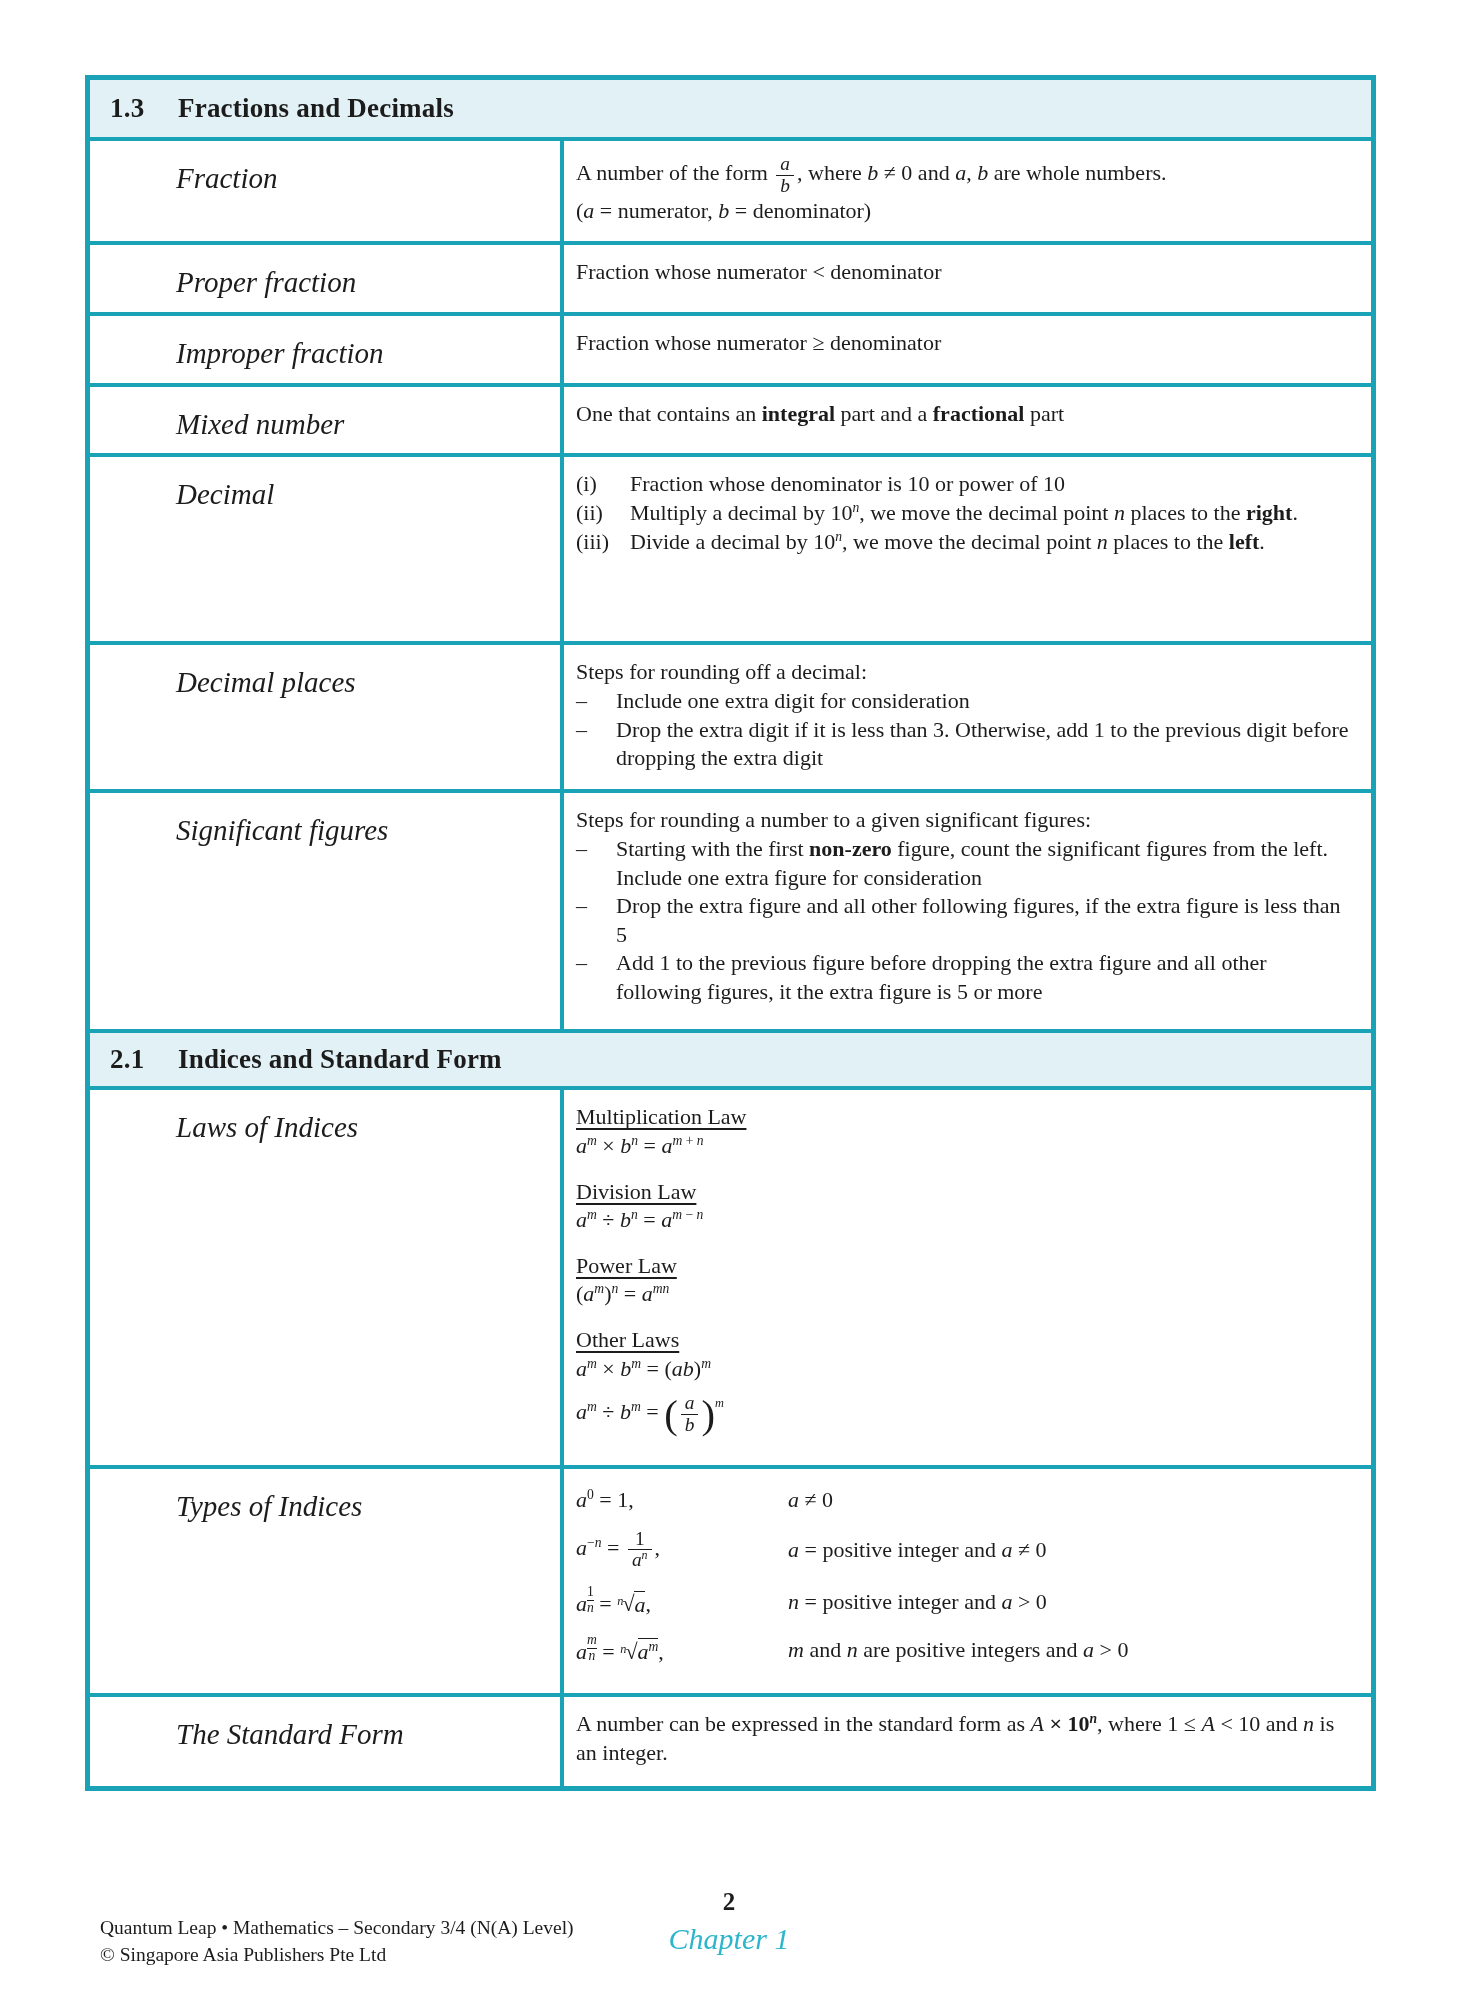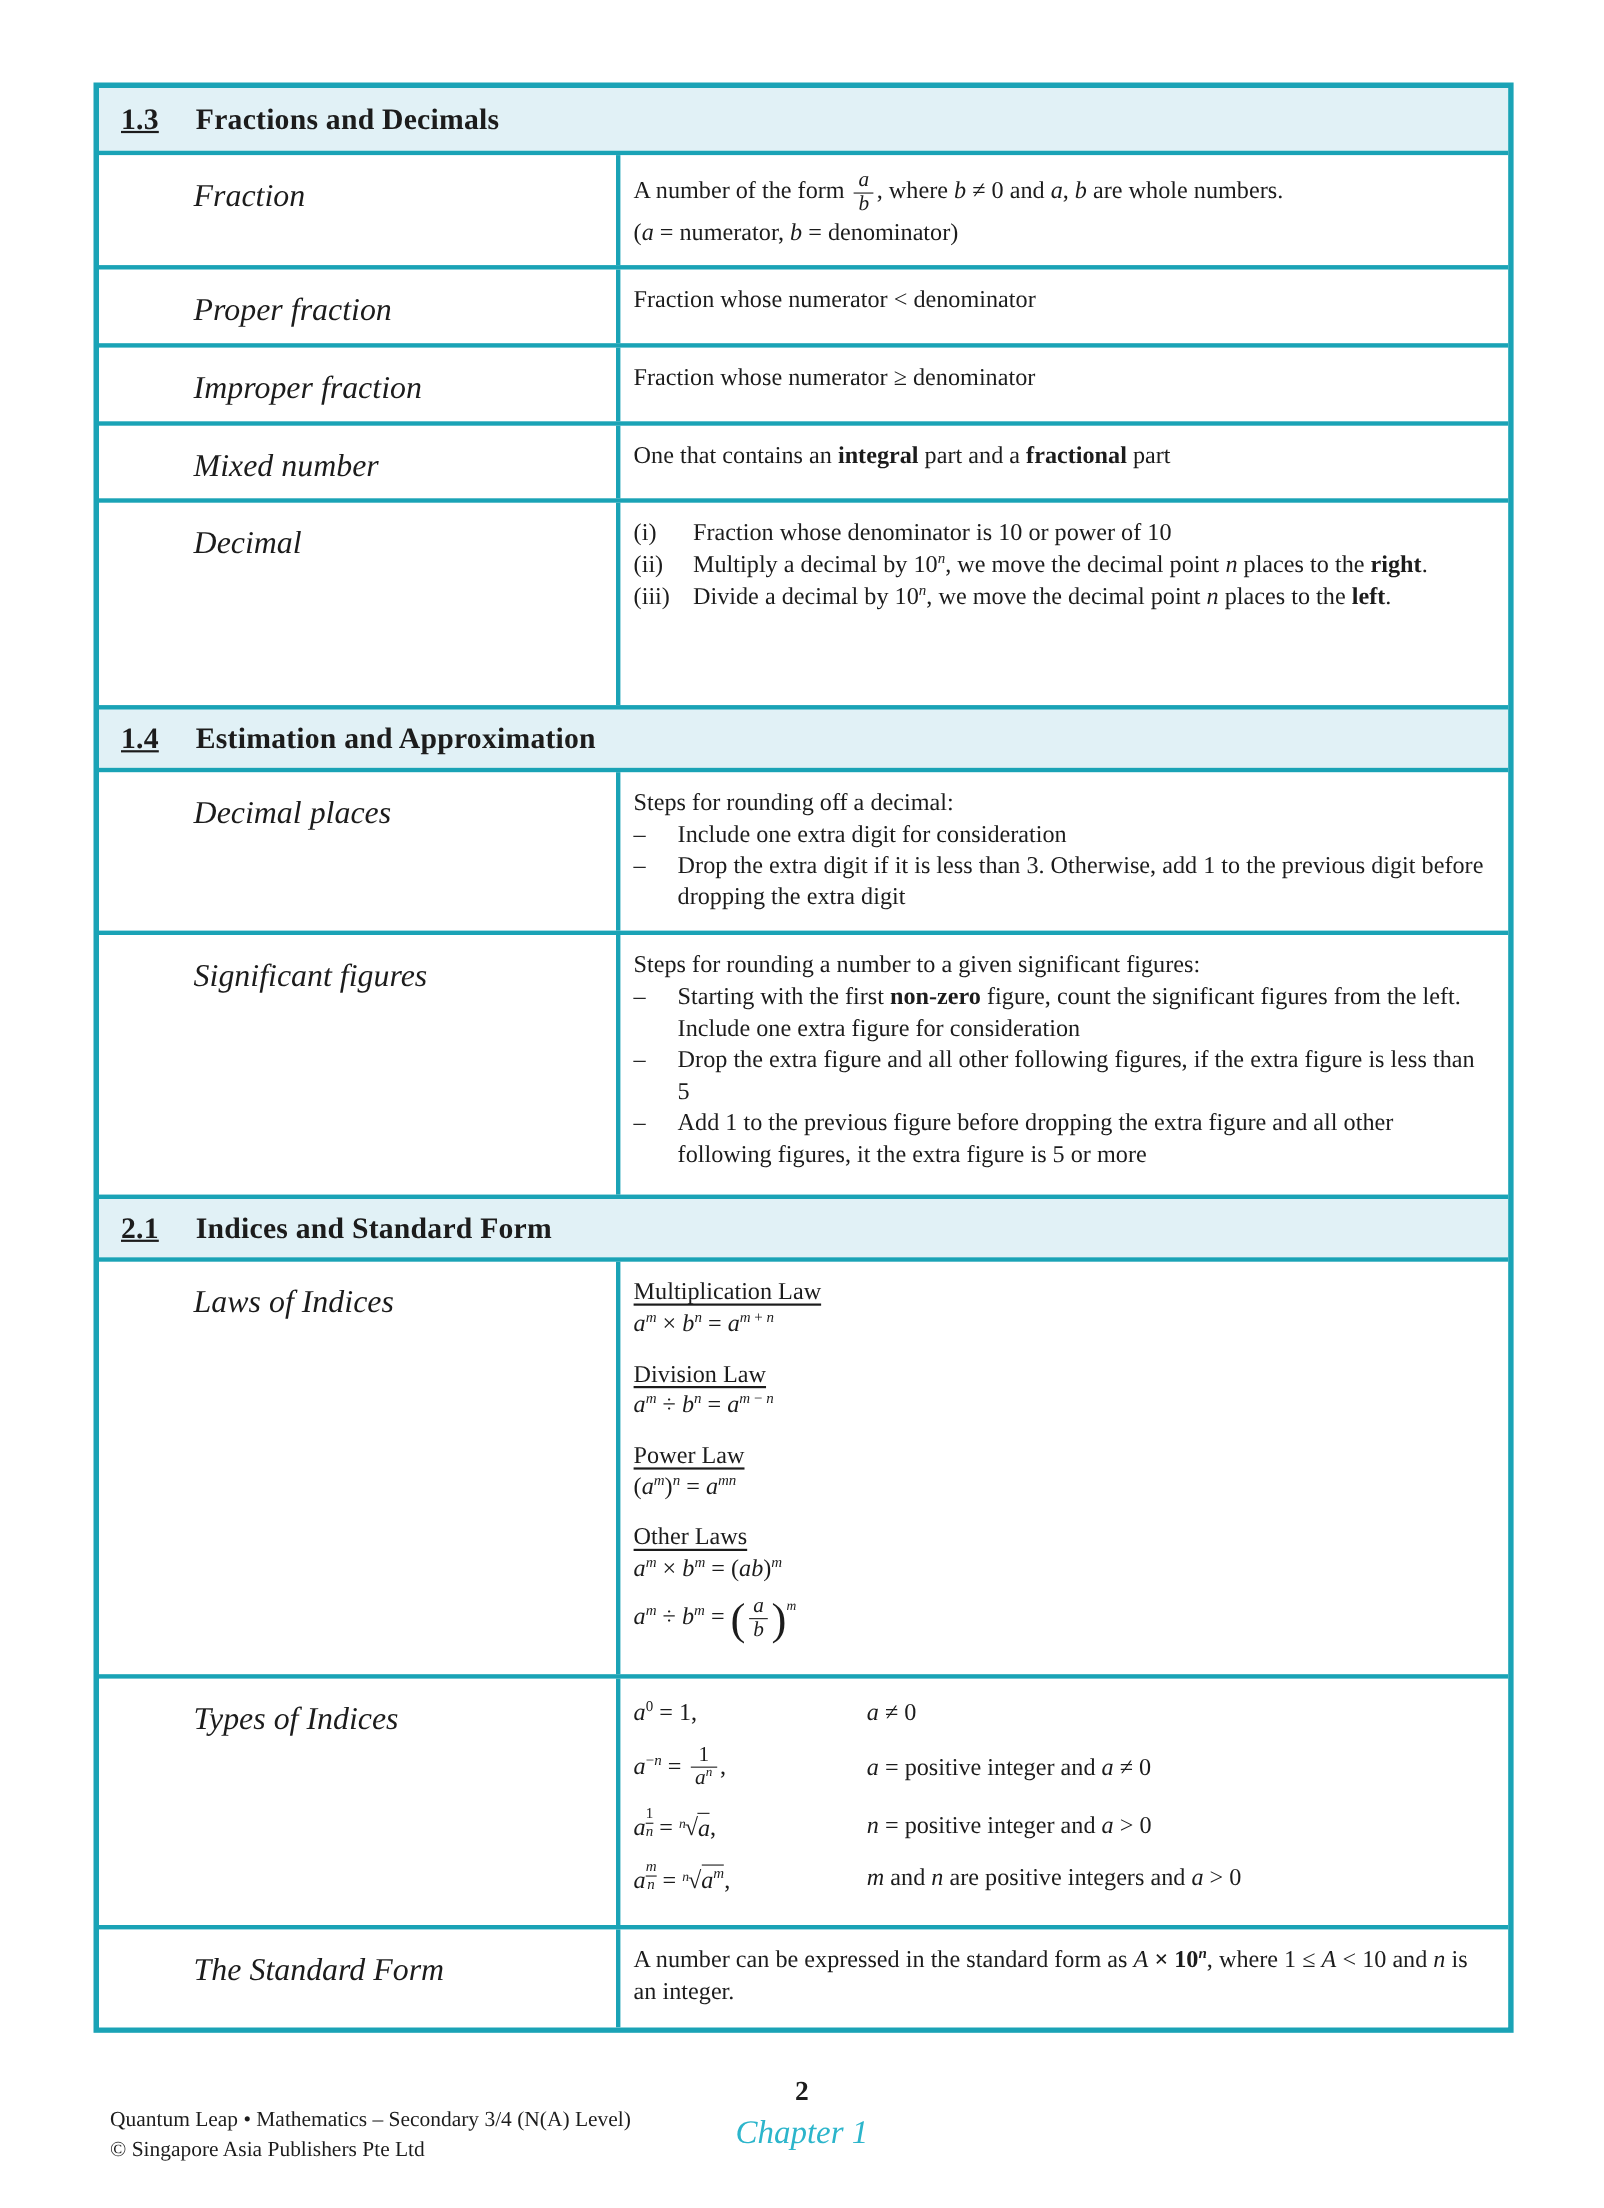--- a/index.html
+++ b/index.html
@@ -15,21 +15,21 @@
     position:absolute; left:85px; top:75px; width:1291px;
     border:5px solid #1aa3b6; background:#ffffff;
   }
   .sec-header {
     background:#e1f1f6; display:flex; align-items:center;
     min-height:57px; padding:8px 14px 8px 20px;
     font-weight:bold; font-size:27px; letter-spacing:0.2px;
     border-top:4px solid #1aa3b6;
   }
   .sec-header:first-child { border-top:none; }
-  .sec-num { flex:none; width:68px;text-decoration:underline; }
+  .sec-num { flex:none; width:68px; }
   .row { display:flex; border-top:4px solid #1aa3b6; background:#ffffff; }
   .cell-term {
     flex:none; width:474px; border-right:4px solid #1aa3b6;
     padding:20px 12px 12px 86px;
     font-style:italic; font-size:29px; line-height:1.2;
   }
   .cell-def {
     flex:1; padding:13px 18px 12px 12px;
     font-size:22px; line-height:1.3;
   }
@@ -122,24 +122,20 @@
             <span class="m">(ii)</span>
             <span>Multiply a decimal by 10<sup><i>n</i></sup>, we move the decimal point <i>n</i> places to the <b>right</b>.</span>
           </div>
           <div class="li">
             <span class="m">(iii)</span>
             <span>Divide a decimal by 10<sup><i>n</i></sup>, we move the decimal point <i>n</i> places to the <b>left</b>.</span>
           </div>
         </div>
     </div>
 
-    <div class="sec-header">
-      <span class="sec-num">1.4</span>
-      <span class="sec-title">Estimation and Approximation</span>
-    </div>
 
     <div class="row" style="min-height:148px;">
       <div class="cell-term">Decimal places</div>
       <div class="cell-def">Steps for rounding off a decimal:<div class="li">
             <span class="m2">–</span>
             <span>Include one extra digit for consideration</span>
           </div><div class="li">
             <span class="m2">–</span>
             <span>Drop the extra digit if it is less than 3. Otherwise, add 1 to the previous digit before dropping the extra digit</span>
           </div></div>

